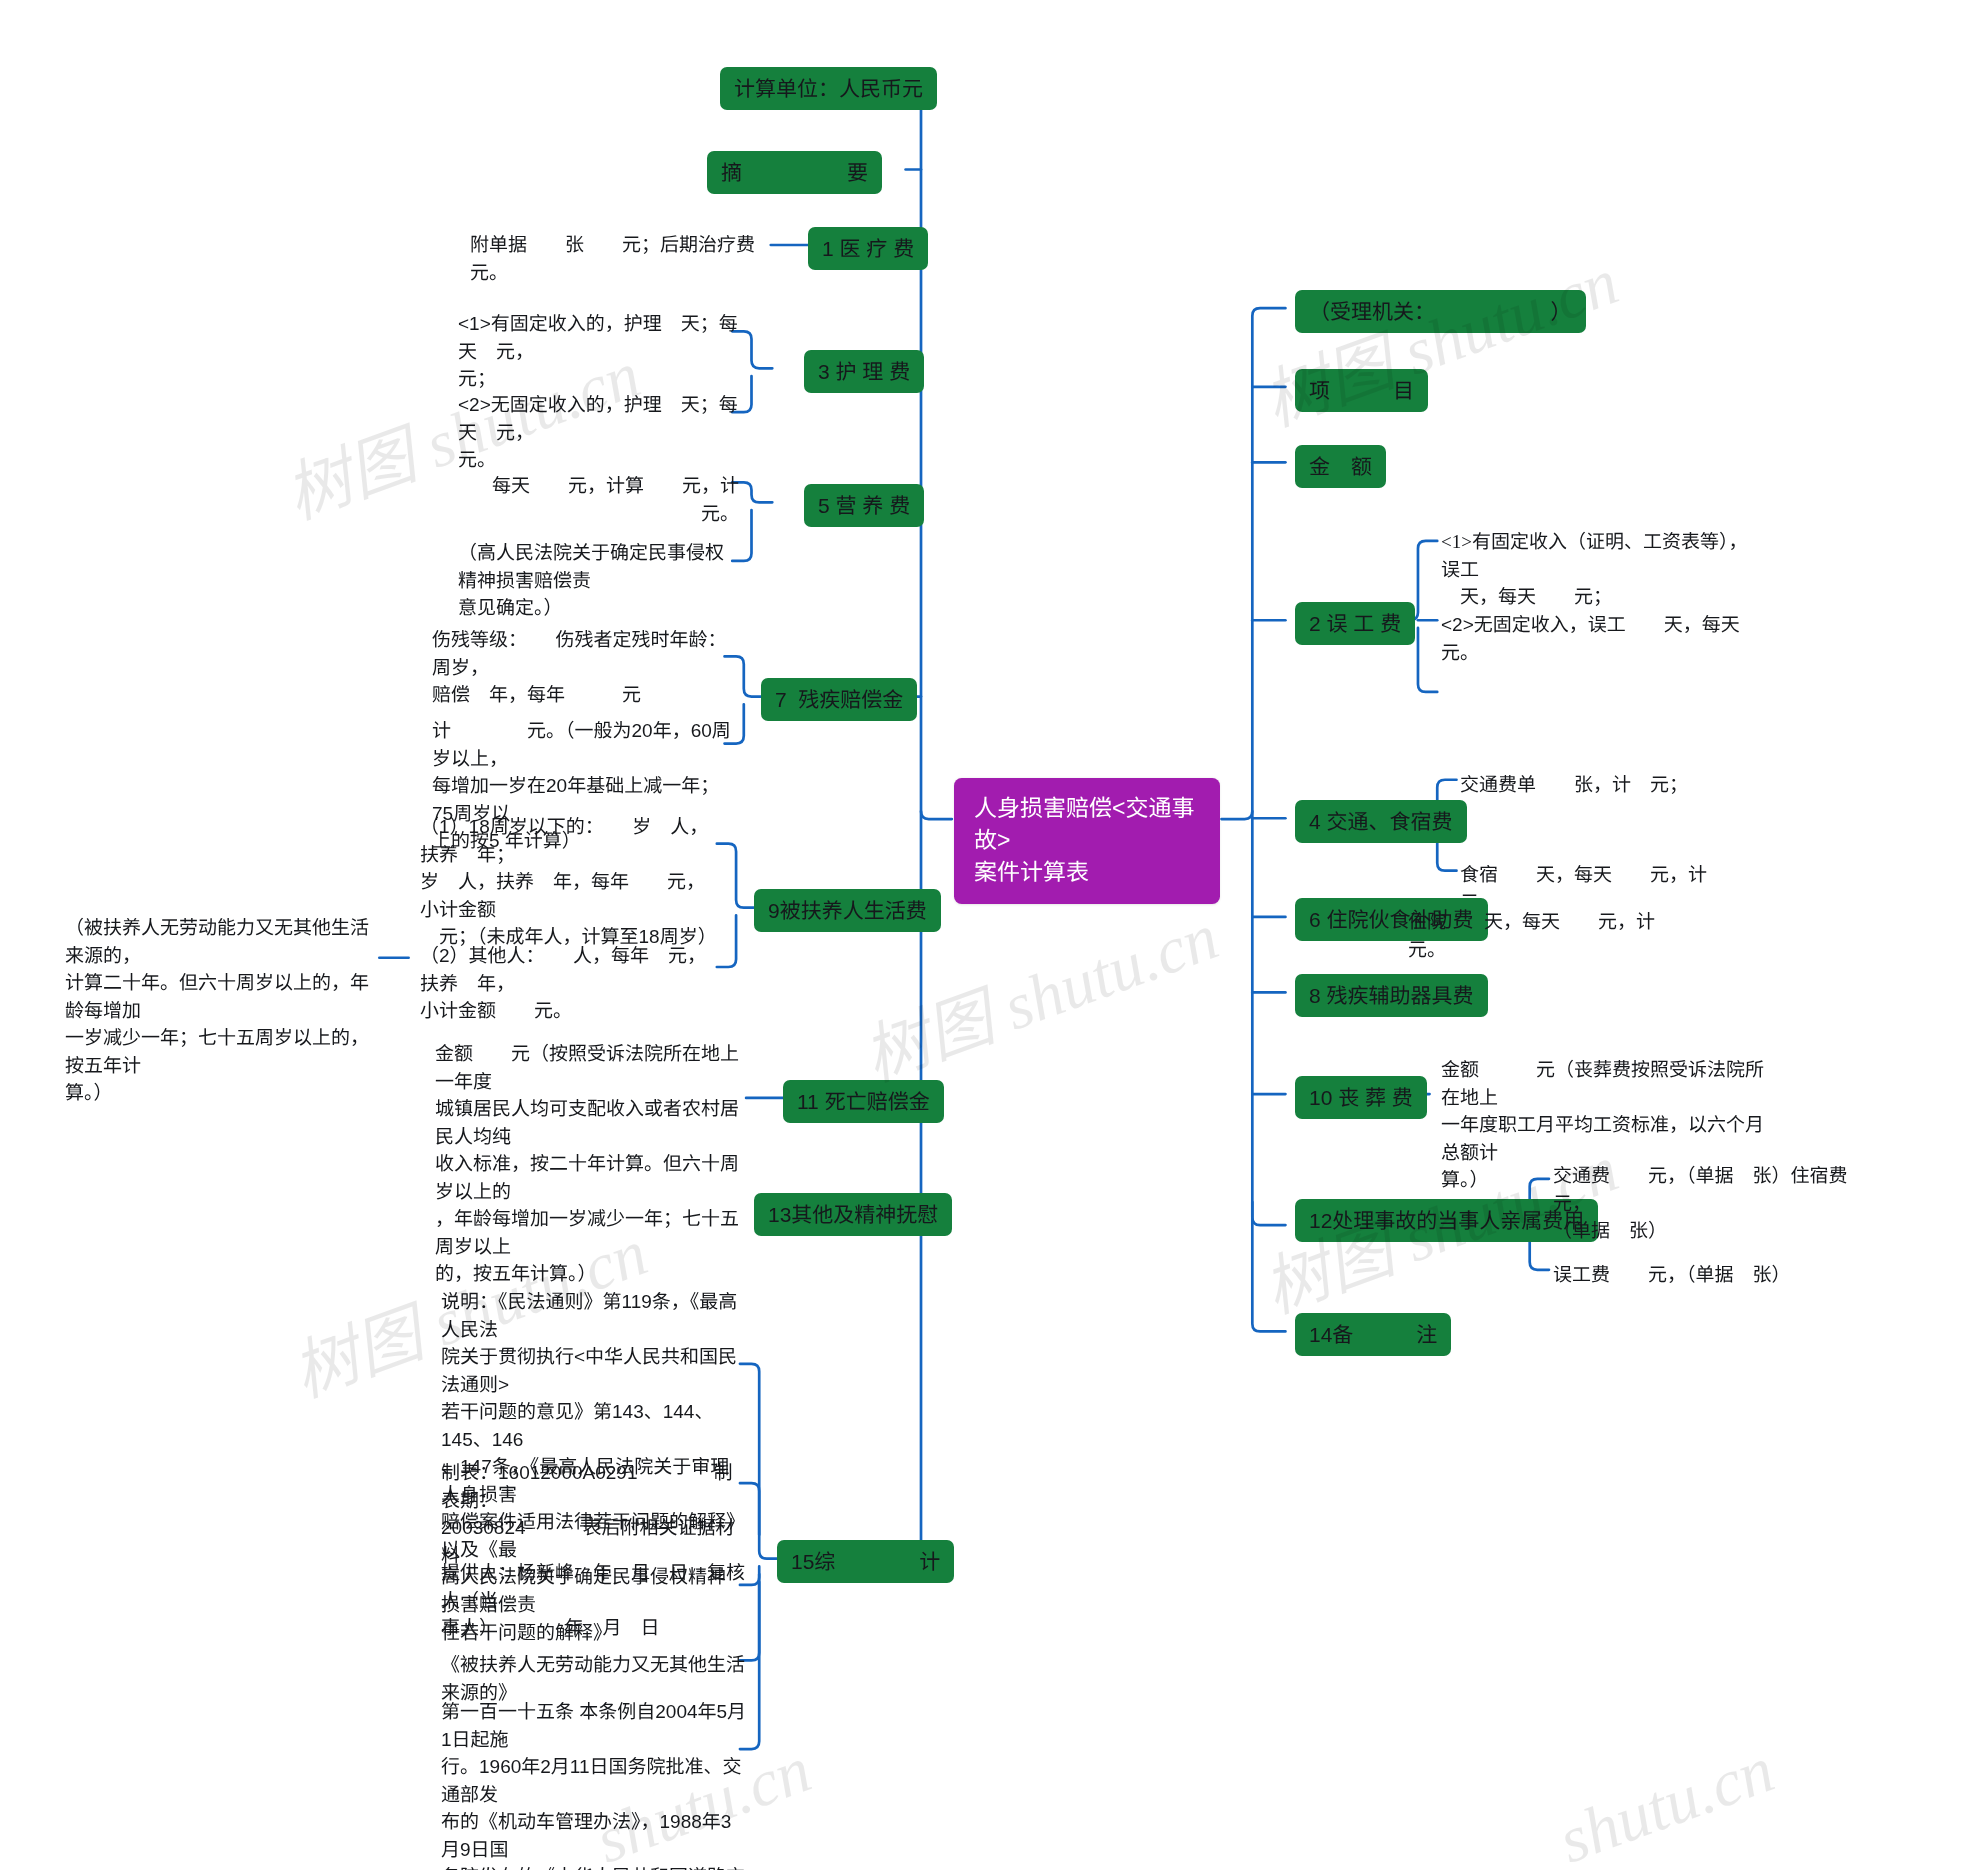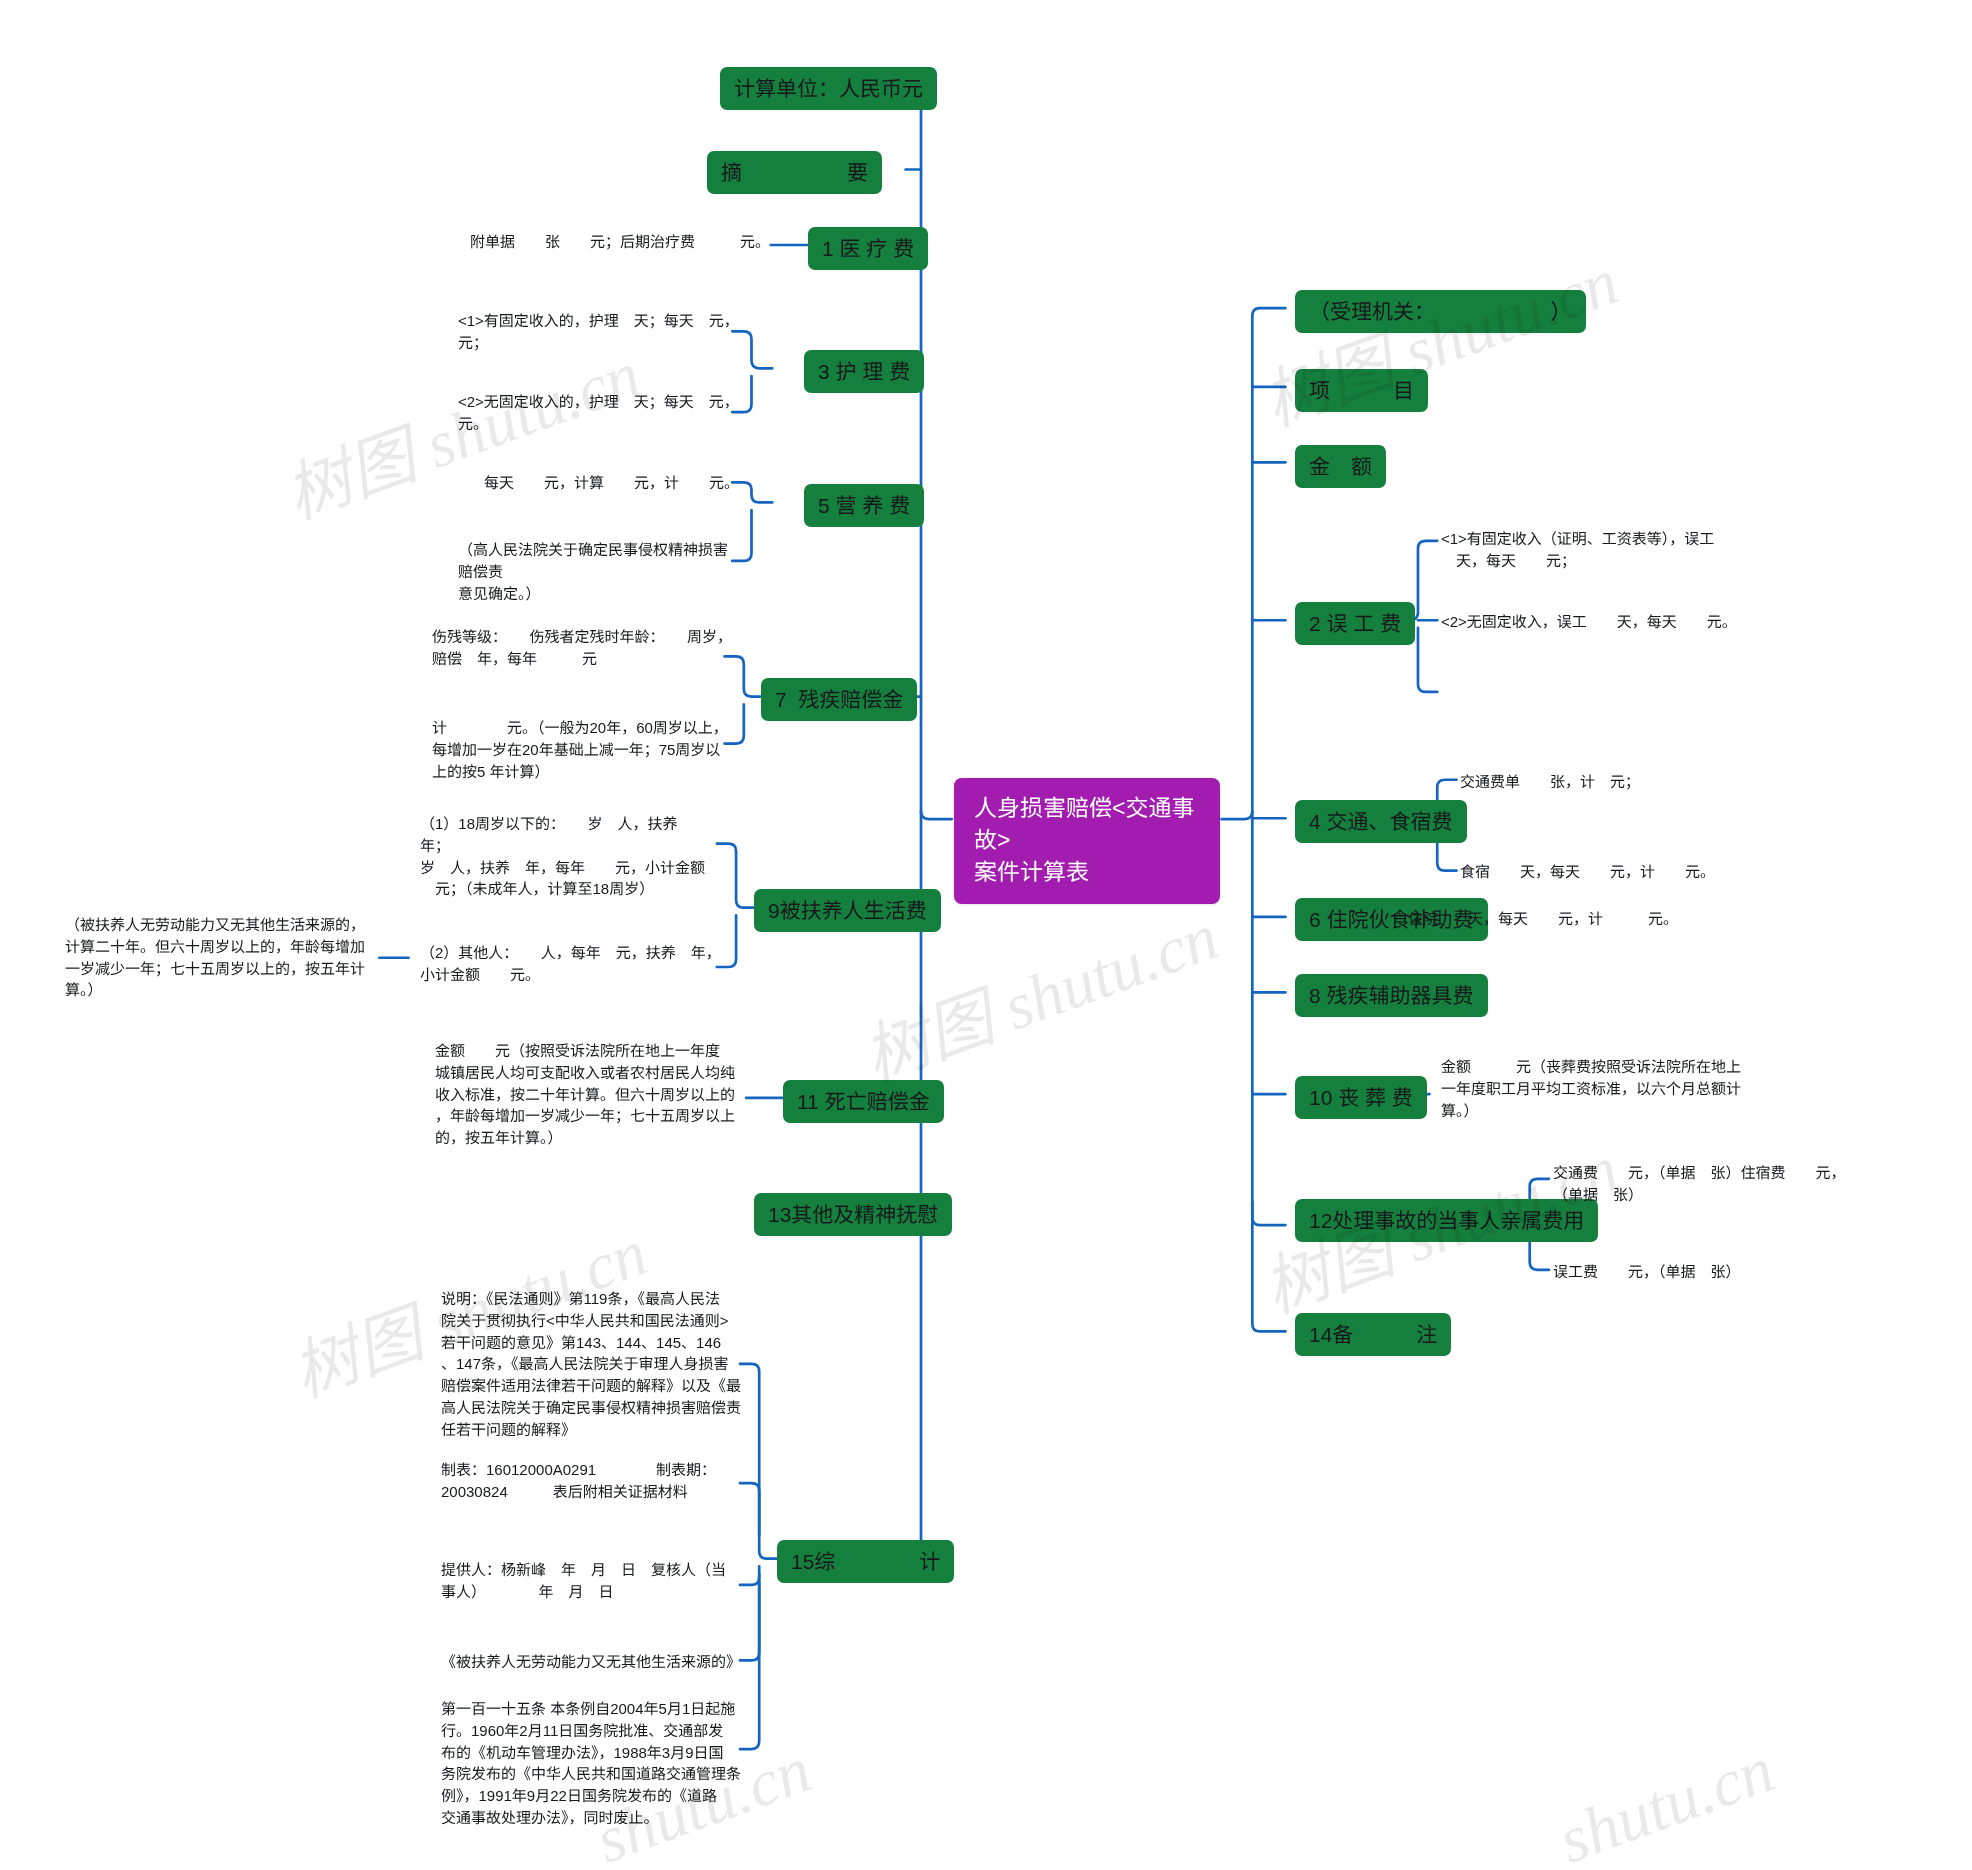--- a/index.html
+++ b/index.html
@@ -62,21 +62,21 @@
   .node.boxed {
     background: #15803d;
     border-radius: 7px;
     padding: 8.5px 14px;
     font-size: 21px;
     line-height: 1.25;
     color: #16181c;
     white-space: pre;
   }
   .node.plain {
-    font-size: 15px;
+    font-size: 19px;
     line-height: 1.45;
     color: #16181c;
     white-space: pre-wrap;
   }
   .node.root {
     background: #a21caf;
     color: #ffffff;
     border-radius: 7.7px;
     padding: 15.4px 20px;
     font-size: 23px;
@@ -224,21 +224,21 @@
 例》，1991年9月22日国务院发布的《道路
 交通事故处理办法》，同时废止。</div>
 
   <div class="node boxed" style="left:1295px; top:290px;">（受理机关：　　　　　　）</div>
 
   <div class="node boxed" style="left:1295px; top:369px;">项　　　目</div>
 
   <div class="node boxed" style="left:1295px; top:445px;">金　额</div>
 
   <div class="node boxed" style="left:1295px; top:602px;">2 误 工 费</div>
-  <div class="node plain" style="left:1441px; top:528px; width:324px;">&lt;1&gt;有固定收入（证明、工资表等），误工
+  <div class="node plain" style="left:1441px; top:528px; width:324px;font-family:Liberation Serif, serif;">&lt;1&gt;有固定收入（证明、工资表等），误工
 　天，每天　　元；</div>
   <div class="node plain" style="left:1441px; top:611px; width:339px;">&lt;2&gt;无固定收入，误工　　天，每天　　元。</div>
 
   <div class="node boxed" style="left:1295px; top:800px;">4 交通、食宿费</div>
   <div class="node plain" style="left:1460px; top:771px; width:308px;">交通费单　　张，计　元；</div>
   <div class="node plain" style="left:1460px; top:861px; width:308px;">食宿　　天，每天　　元，计　　元。</div>
 
   <div class="node boxed" style="left:1295px; top:898px;">6 住院伙食补助费</div>
   <div class="node plain" style="left:1408px; top:908px; width:324px;">住院　　天，每天　　元，计　　　元。</div>
 

